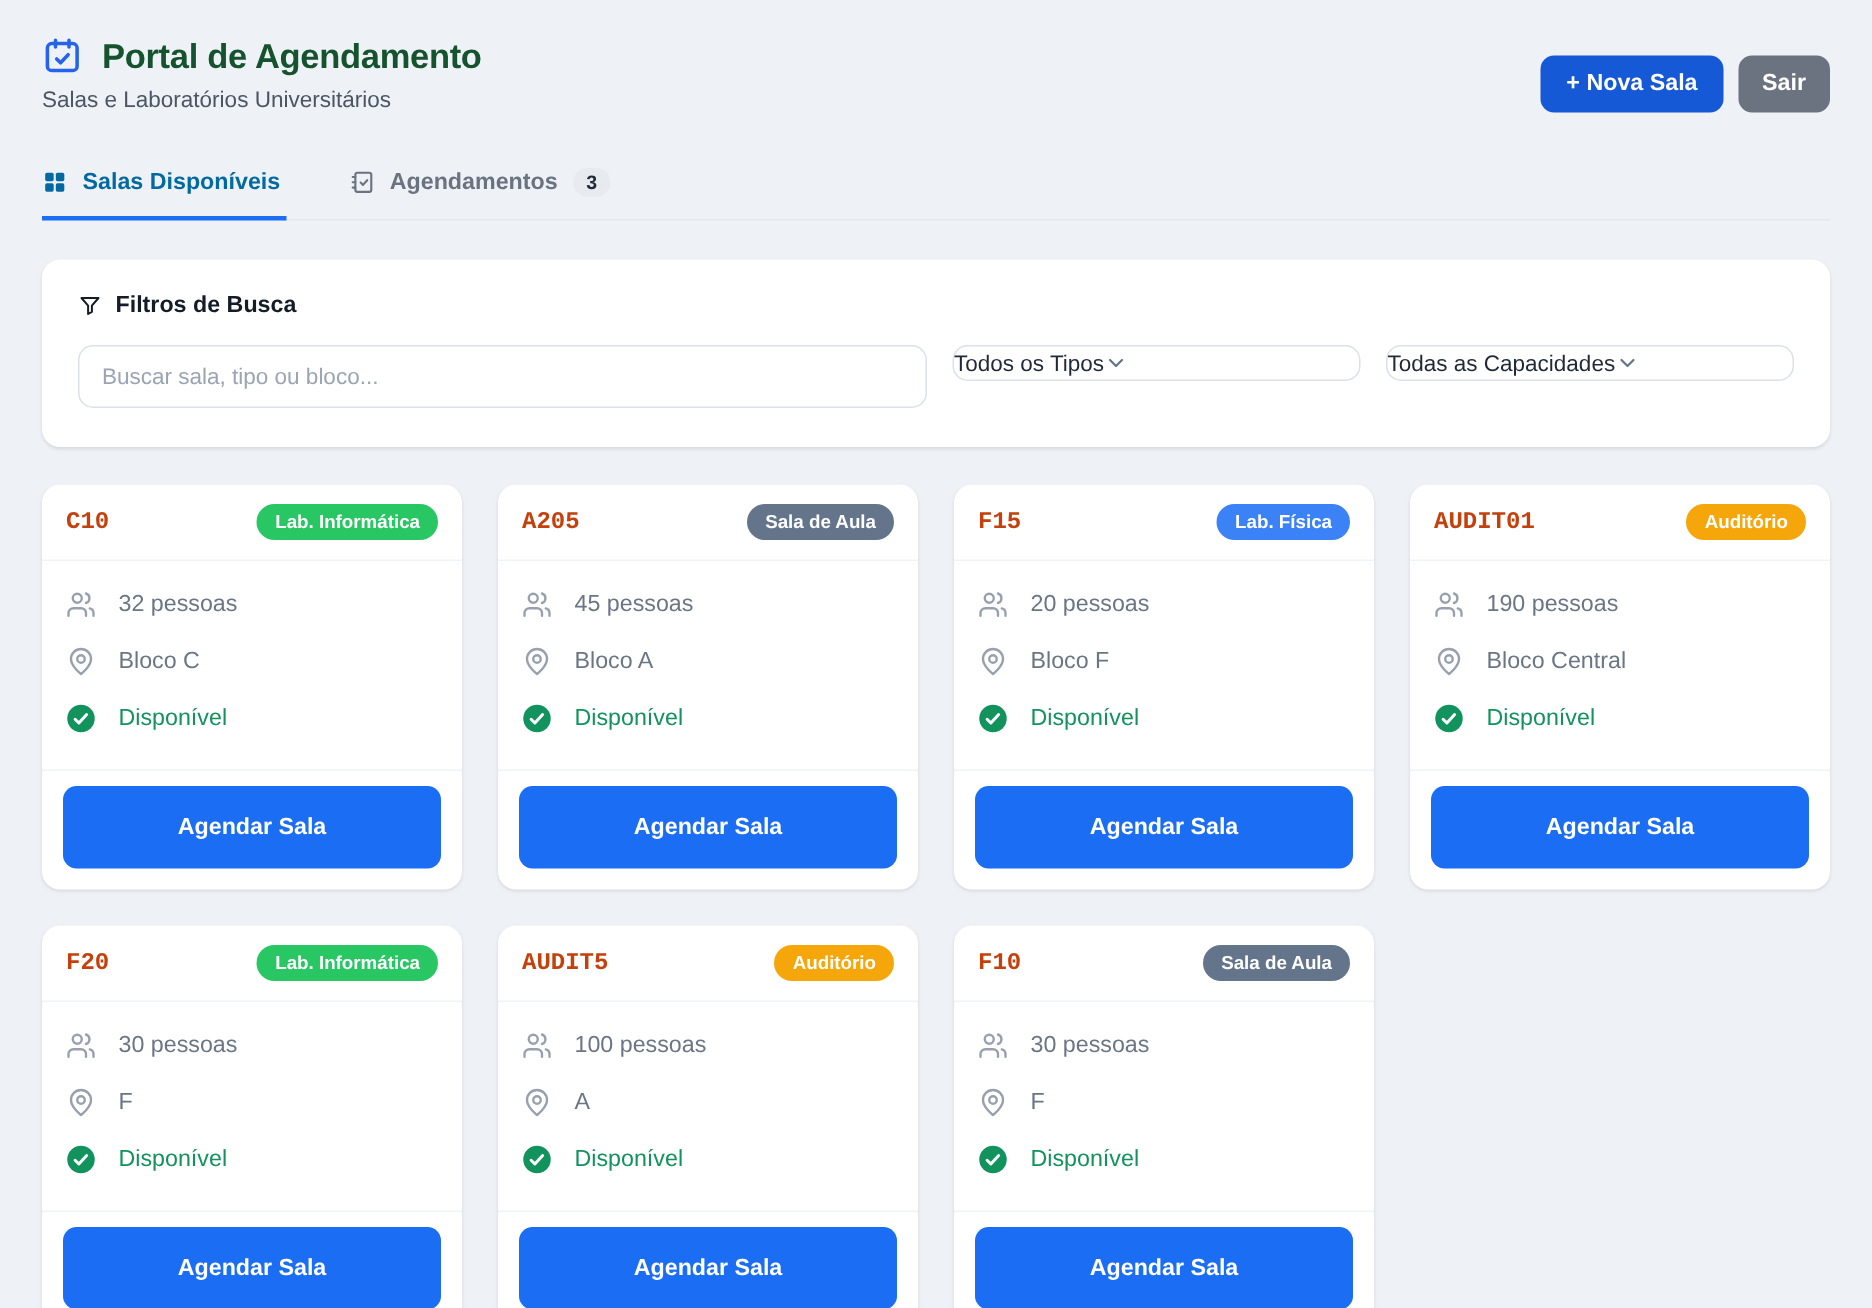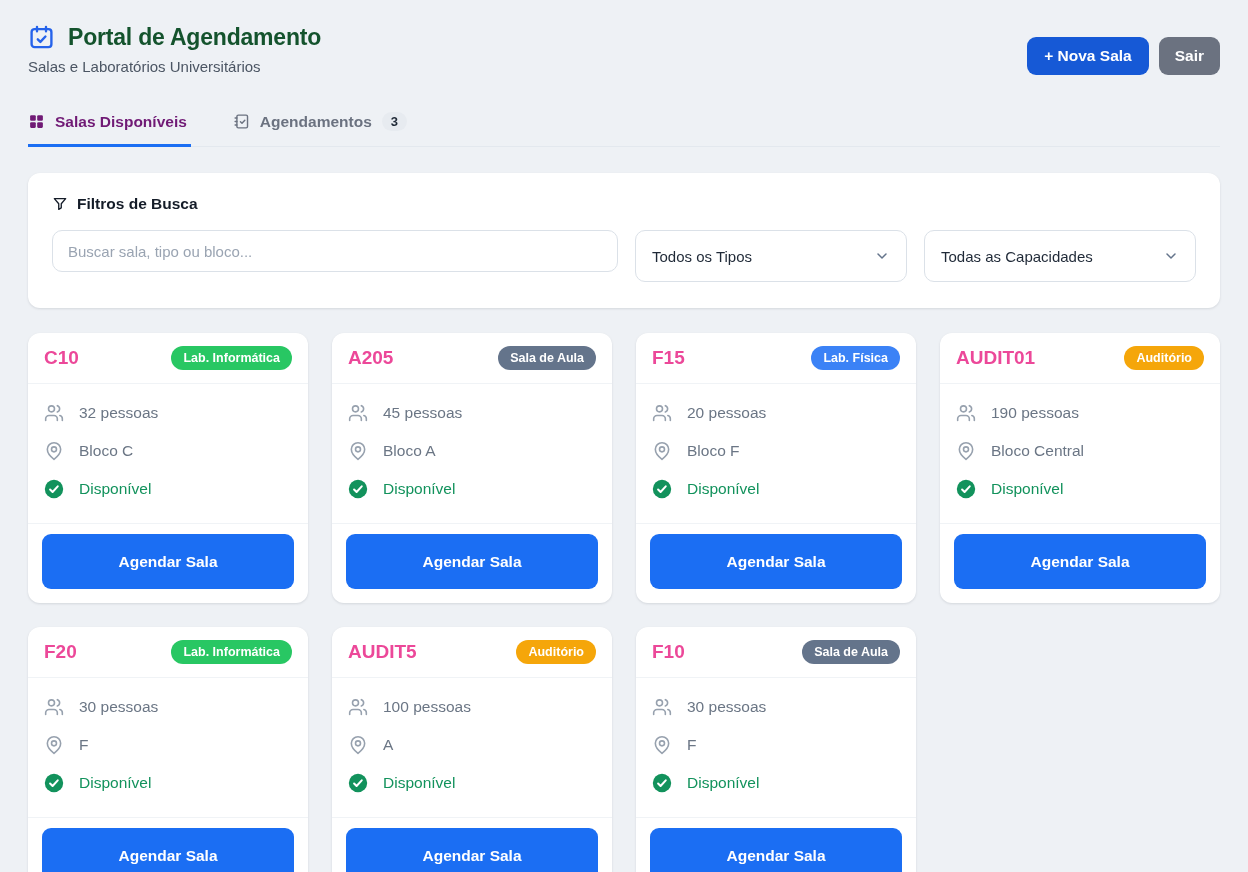--- a/index.html
+++ b/index.html
@@ -28,44 +28,44 @@
   .header-actions{display:flex;gap:10px;margin-top:13px;}
   .btn{height:38px;border:none;border-radius:9px;font-size:15.5px;font-weight:600;color:#fff;cursor:pointer;font-family:inherit;}
   .btn-new{background:var(--header_button_blue);padding:0 17px;}
   .btn-exit{background:var(--logout_gray);padding:0 16px;}
 
   
   .tabs{display:flex;gap:42px;margin-top:33px;position:relative;}
   .tabs::after{content:"";position:absolute;left:0;right:0;bottom:0;height:1px;background:#e3e8ee;}
   .tab{display:flex;align-items:center;gap:10px;padding:4px 4px 13px 0;font-size:15.5px;font-weight:600;
        color:#6b7280;cursor:pointer;border-bottom:3px solid transparent;position:relative;z-index:1;}
-  .tab.active{color:#701a75;border-bottom-color:#1b6ef3;align-items:center;}
+  .tab.active{color:#0369a1;border-bottom-color:#1b6ef3;align-items:center;}
   .tab svg{width:17px;height:17px;}
   .tab-badge{background:#e7ebf0;color:#1f2937;border-radius:999px;padding:3px 9px;font-size:13px;font-weight:700;line-height:1;}
 
   
   .panel{background:#fff;border-radius:12px;margin-top:26px;padding:22px 24px 26px;
          box-shadow:0 1px 3px rgba(16,24,40,.08),0 1px 2px rgba(16,24,40,.04);}
   .panel-title{display:flex;align-items:center;gap:9px;font-size:15.5px;font-weight:700;color:#141c28;}
   .panel-title svg{width:16px;height:16px;}
   .filter-row{display:flex;gap:17px;margin-top:17px;}
   .search-input{flex:1;height:42px;border:1px solid #dbe1e8;border-radius:10px;padding:0 15px;
                 font-size:15px;color:#16202e;background:#fff;outline:none;font-family:inherit;}
   .search-input::placeholder{color:#9aa4b2;}
-  .dropdown{width:272px;height:52px;border:1px solid #dbe1e8;border-radius:10px;background:#fff;
-            display:flex;align-items:center;justify-content:space-between;padding:0 16px;
+  .dropdown{width:272px;height:24px;border:1px solid #dbe1e8;border-radius:10px;background:#fff;
+            display:flex;align-items:center;padding:0 0;
             font-size:15px;color:#1f2937;cursor:pointer;flex:none;}
   .dropdown svg{width:16px;height:16px;color:#64748b;}
 
   
   .grid{display:grid;grid-template-columns:repeat(4,1fr);gap:24px;margin-top:25px;}
   .card{background:#fff;border-radius:12px;overflow:hidden;display:flex;flex-direction:column;
         box-shadow:0 1px 3px rgba(16,24,40,.08),0 1px 2px rgba(16,24,40,.04);}
   .card-head{display:flex;align-items:center;justify-content:space-between;padding:13px 16px;border-bottom:1px solid #f0f3f6;}
-  .room-name{font-size:19px;font-weight:800;color:#ec4899;}
+  .room-name{font-size:16px;font-weight:800;color:#c2410c;font-family:Liberation Mono, monospace;}
   .type-badge{color:#fff;font-size:12.5px;font-weight:700;padding:5px 12px;border-radius:999px;white-space:nowrap;}
   .card-body{padding:19px 16px 6px;flex:1;}
   .info-row{display:flex;align-items:center;gap:15px;margin-bottom:18px;font-size:15.5px;color:#6b7685;}
   .info-row svg{width:20px;height:20px;color:#97a1ae;flex:none;}
   .info-row.status{color:var(--available_green);font-weight:500;}
   .info-row.status svg{color:var(--available_green);}
   .card-foot{border-top:1px solid #f0f3f6;padding:10px 14px 14px;}
   .book-btn{width:100%;height:55px;background:var(--primary_blue);color:#fff;border:none;border-radius:9px;
             font-size:15.5px;font-weight:600;cursor:pointer;font-family:inherit;}
 </style>

